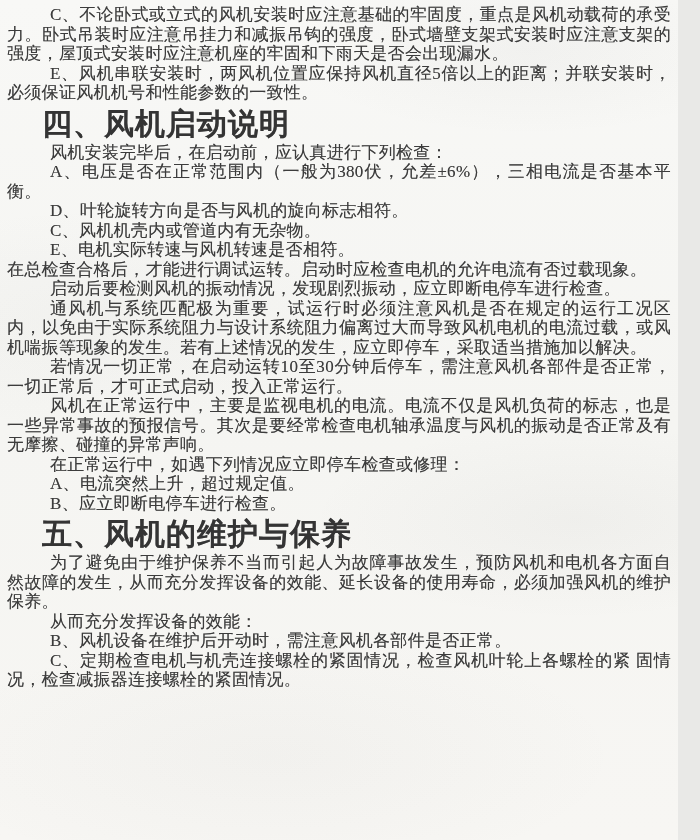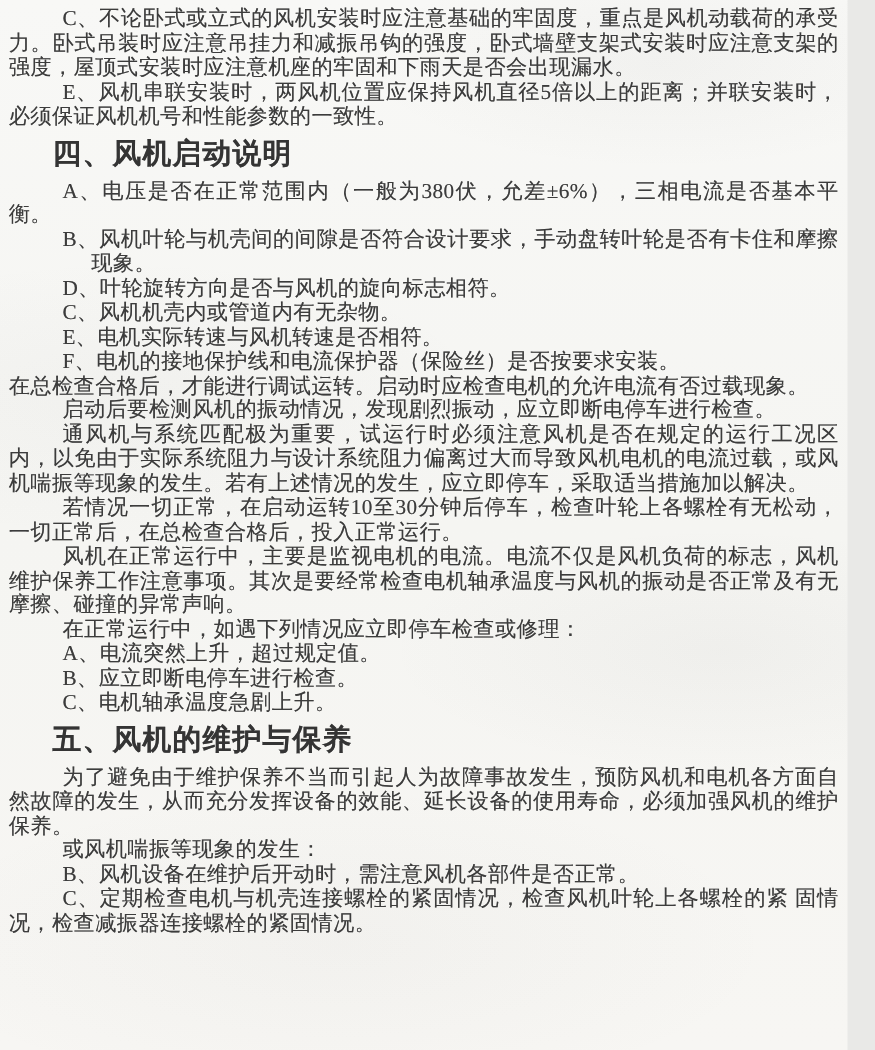--- a/index.html
+++ b/index.html
@@ -41,51 +41,49 @@
   }
   p.para.flush {
     text-indent: 0;
   }
   p.para.hanging {
     padding-left: 66px;
     text-indent: -23px;
   }
   h2.heading {
     margin: 8px 0 6px 35px;
-    font-family: Liberation Mono, monospace;
-    font-size: 23px;
+    font-family: Liberation Serif, serif;
+    font-size: 30px;
     line-height: 26px;
     font-weight: 700;
     color: #343434;
     letter-spacing: 1px;
     text-shadow: 0 0 0.5px rgba(55,55,55,0.6);
   }
 </style>
 </head>
 <body>
 
 <div class="page">
   <div class="doc" id="doc">
       <p class="para indent">C、不论卧式或立式的风机安装时应注意基础的牢固度，重点是风机动载荷的承受力。卧式吊装时应注意吊挂力和减振吊钩的强度，卧式墙壁支架式安装时应注意支架的强度，屋顶式安装时应注意机座的牢固和下雨天是否会出现漏水。</p>
       <p class="para indent">E、风机串联安装时，两风机位置应保持风机直径5倍以上的距离；并联安装时，必须保证风机机号和性能参数的一致性。</p>
       <h2 class="heading">四、风机启动说明</h2>
+      <p class="para indent">风机安装完毕后，在启动前，应认真进行下列检查：</p>
       <p class="para indent">A、电压是否在正常范围内（一般为380伏，允差±6%），三相电流是否基本平衡。</p>
-      <p class="para hanging">B、风机叶轮与机壳间的间隙是否符合设计要求，手动盘转叶轮是否有卡住和摩擦现象。</p>
       <p class="para indent">D、叶轮旋转方向是否与风机的旋向标志相符。</p>
       <p class="para indent">C、风机机壳内或管道内有无杂物。</p>
       <p class="para indent">E、电机实际转速与风机转速是否相符。</p>
-      <p class="para indent">F、电机的接地保护线和电流保护器（保险丝）是否按要求安装。</p>
       <p class="para flush">在总检查合格后，才能进行调试运转。启动时应检查电机的允许电流有否过载现象。</p>
       <p class="para indent">启动后要检测风机的振动情况，发现剧烈振动，应立即断电停车进行检查。</p>
       <p class="para indent">通风机与系统匹配极为重要，试运行时必须注意风机是否在规定的运行工况区内，以免由于实际系统阻力与设计系统阻力偏离过大而导致风机电机的电流过载，或风机喘振等现象的发生。若有上述情况的发生，应立即停车，采取适当措施加以解决。</p>
-      <p class="para indent">若情况一切正常，在启动运转10至30分钟后停车，检查叶轮上各螺栓有无松动，一切正常后，在总检查合格后，投入正常运行。</p>
-      <p class="para indent">风机在正常运行中，主要是监视电机的电流。电流不仅是风机负荷的标志，风机维护保养工作注意事项。其次是要经常检查电机轴承温度与风机的振动是否正常及有无摩擦、碰撞的异常声响。</p>
+      <p class="para indent">若情况一切正常，在启动运转10至30分钟后停车，需注意风机各部件是否正常，一切正常后，才可正式启动，投入正常运行。</p>
+      <p class="para indent">风机在正常运行中，主要是监视电机的电流。电流不仅是风机负荷的标志，也是一些异常事故的预报信号。其次是要经常检查电机轴承温度与风机的振动是否正常及有无摩擦、碰撞的异常声响。</p>
       <p class="para indent">在正常运行中，如遇下列情况应立即停车检查或修理：</p>
       <p class="para indent">A、电流突然上升，超过规定值。</p>
       <p class="para indent">B、应立即断电停车进行检查。</p>
-      <p class="para indent">C、电机轴承温度急剧上升。</p>
       <h2 class="heading">五、风机的维护与保养</h2>
       <p class="para indent">为了避免由于维护保养不当而引起人为故障事故发生，预防风机和电机各方面自然故障的发生，从而充分发挥设备的效能、延长设备的使用寿命，必须加强风机的维护保养。</p>
-      <p class="para indent">或风机喘振等现象的发生：</p>
+      <p class="para indent">从而充分发挥设备的效能：</p>
       <p class="para indent">B、风机设备在维护后开动时，需注意风机各部件是否正常。</p>
       <p class="para indent">C、定期检查电机与机壳连接螺栓的紧固情况，检查风机叶轮上各螺栓的紧 固情况，检查减振器连接螺栓的紧固情况。</p>
     </div>
 </div>
 
 </body></html>

